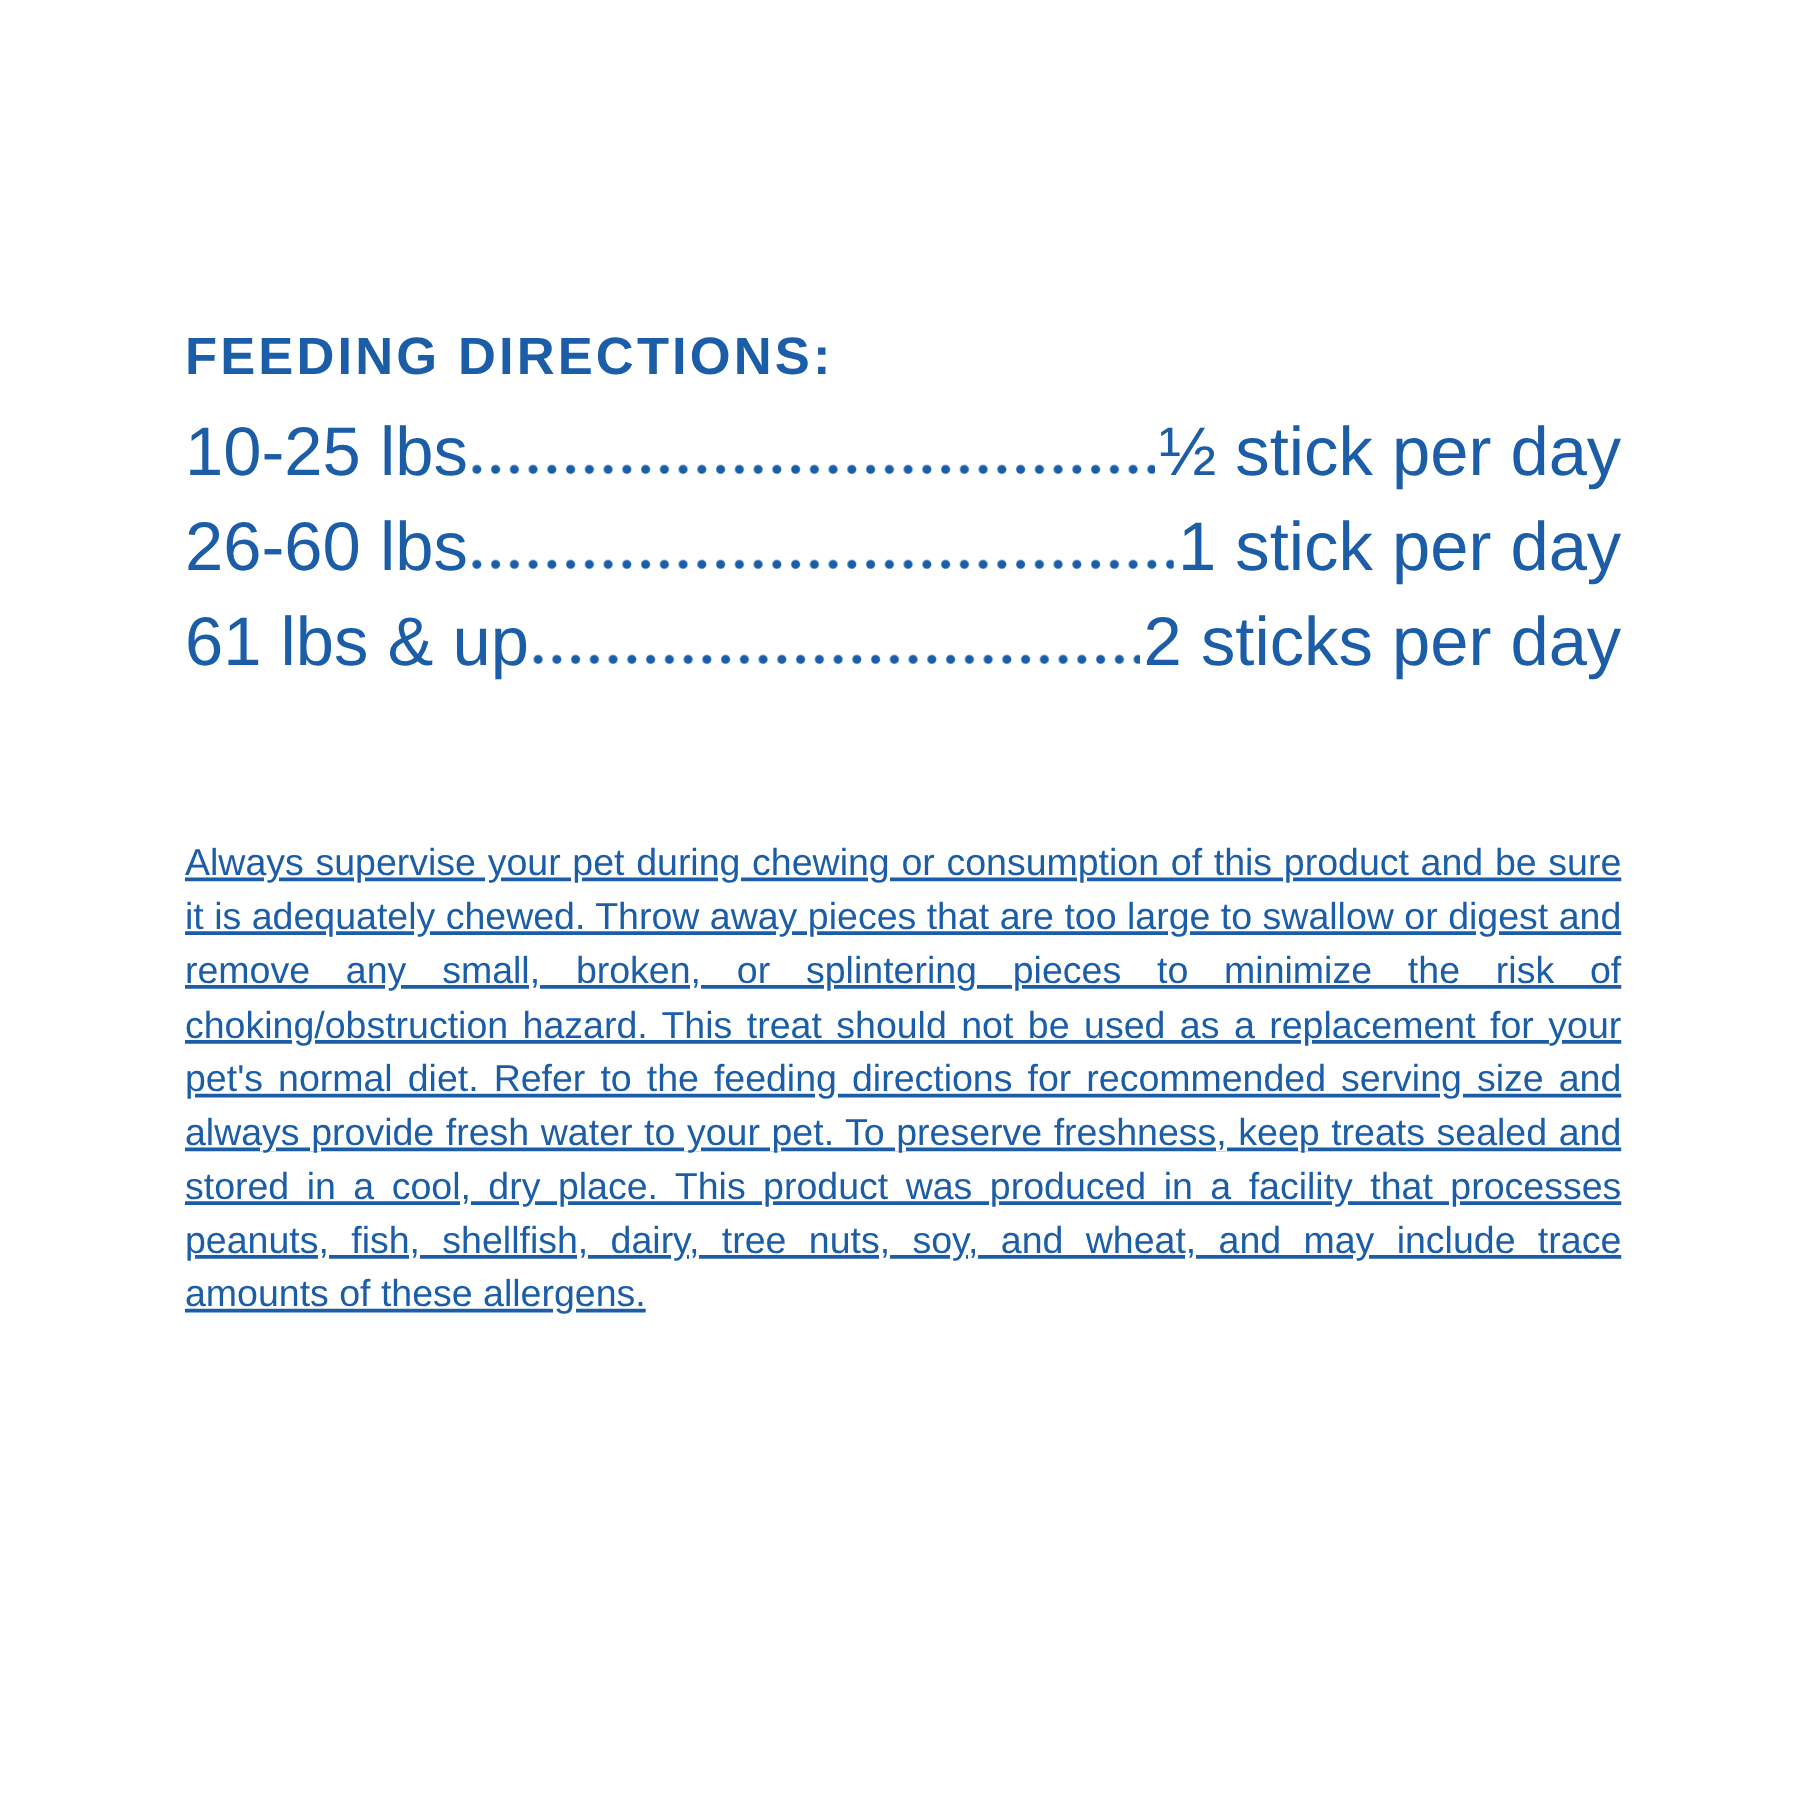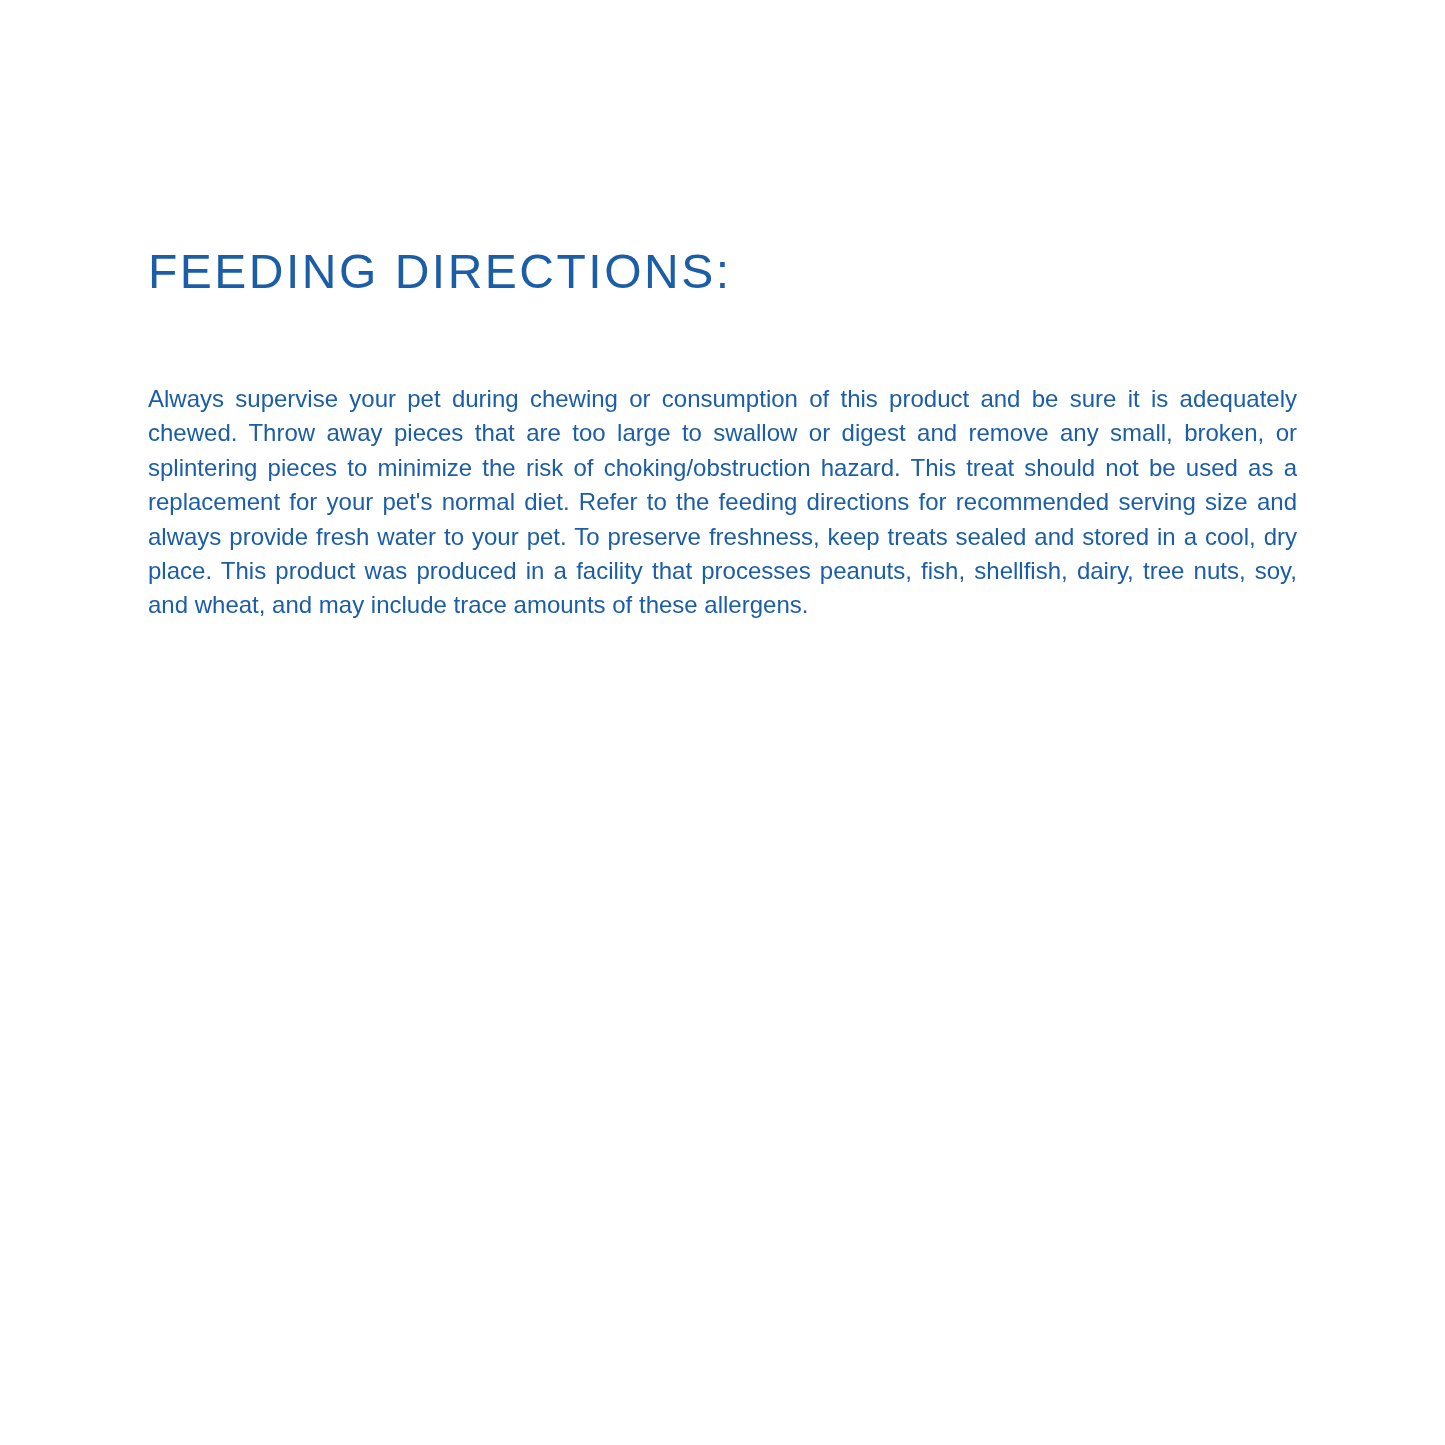--- a/index.html
+++ b/index.html
@@ -9,24 +9,24 @@
     position: relative;
     width: 1445px;
     height: 1445px;
     background: var(--bg);
     overflow: hidden;
     padding: 246px 148px 0 148px;
     font-family: "Liberation Sans", sans-serif;
     color: var(--blue);
   }
   .heading {
-    margin: 0 0 16px 0;
-    font-size: 48px;
+    margin: 16px 0 16px 0;
+    font-size: 42px;
     line-height: 1.08;
-    font-weight: normal;
+    font-weight: bold;
     letter-spacing: 2.5px;
     color: var(--blue);
   }
   .rows {
     font-size: 55px;
     line-height: 76px;
     font-weight: 400;
   }
   .row {
     display: flex;
@@ -36,39 +36,61 @@
   .dots {
     flex: 1 1 auto;
     height: 9px;
     margin: 0 3px;
     background-image: radial-gradient(circle at 4.5px 4.5px, var(--blue) 3.1px, rgba(0,0,0,0) 4px);
     background-size: 15px 9px;
     background-repeat: repeat-x;
     background-position: left bottom;
   }
   .body-paragraph {
-    margin: 84px 0 0 0;
-    font-size: 24px;
+    margin: 118px 0 0 0;
+    font-size: 30px;
     line-height: 1.435;
     text-align: justify;
     color: var(--blue);
+    text-decoration: underline;
   }
   .warning {
     margin: 6px 0 0 0;
     font-size: 37px;
     line-height: 1.3;
     font-weight: bold;
     letter-spacing: 1px;
     color: var(--blue);
   }
 </style>
 </head>
 <body>
 
 <div class="page">
 
   <h1 class="heading">FEEDING DIRECTIONS:</h1>
 
+  <div class="rows">
+
+    <div class="row">
+      <span class="range">10-25 lbs</span>
+      <span class="dots"></span>
+      <span class="amount">½ stick per day</span>
+    </div>
+
+    <div class="row">
+      <span class="range">26-60 lbs</span>
+      <span class="dots"></span>
+      <span class="amount">1 stick per day</span>
+    </div>
+
+    <div class="row">
+      <span class="range">61 lbs &amp; up</span>
+      <span class="dots"></span>
+      <span class="amount">2 sticks per day</span>
+    </div>
+
+  </div>
 
   <p class="body-paragraph">Always supervise your pet during chewing or consumption of this product and be sure it is adequately chewed. Throw away pieces that are too large to swallow or digest and remove any small, broken, or splintering pieces to minimize the risk of choking/obstruction hazard. This treat should not be used as a replacement for your pet's normal diet. Refer to the feeding directions for recommended serving size and always provide fresh water to your pet. To preserve freshness, keep treats sealed and stored in a cool, dry place. This product was produced in a facility that processes peanuts, fish, shellfish, dairy, tree nuts, soy, and wheat, and may include trace amounts of these allergens.</p>
 
 
 </div>
 
 </body></html>

